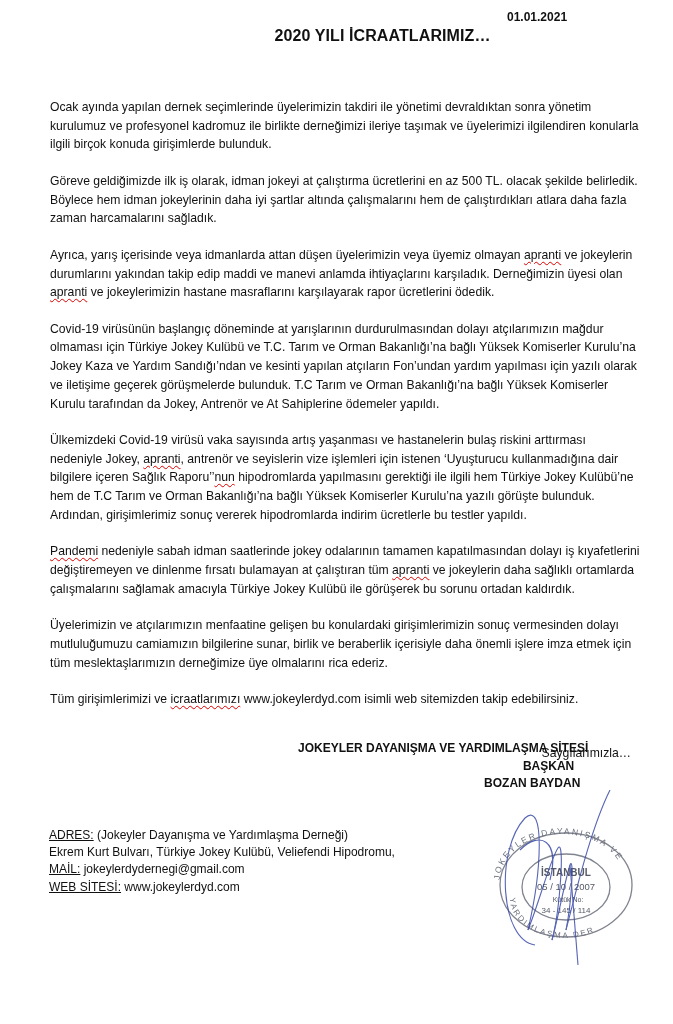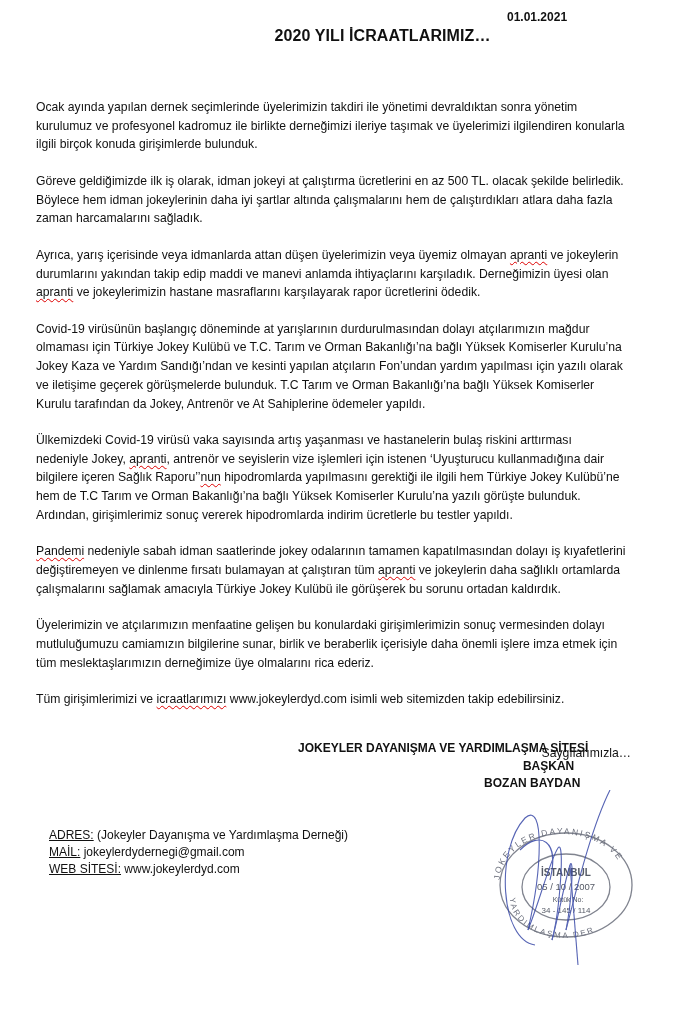--- a/index.html
+++ b/index.html
@@ -2,21 +2,21 @@
 <html><head>
 <meta charset="utf-8">
 <style>
   html, body { margin: 0; padding: 0; background: #ffffff; }
   body { width: 673px; height: 1024px; position: relative; overflow: hidden;
          font-family: "Liberation Sans", sans-serif; color: #111; }
   .page { position: absolute; left: 0; top: 0; width: 673px; height: 1024px; }
   .date { position: absolute; left: 507px; top: 10px; font-size: 12px; font-weight: bold; }
   .title { position: absolute; left: 0; width: 669px; top: 27px; text-align: center;
            font-size: 16px; font-weight: bold; letter-spacing: 0.1px; padding-left: 48px; }
-  .body-text { position: absolute; left: 36px; top: 98px; width: 590px;
+  .body-text { position: absolute; left: 50px; top: 98px; width: 590px;
                font-size: 12.2px; line-height: 18.7px; }
   .body-text p { margin: 0 0 17.8px 0; }
   .sq { text-decoration: underline wavy #d00; text-decoration-thickness: 1px;
         text-underline-offset: 2px; text-align: center; }
   .regards { position: absolute; left: 0; width: 631px; top: 709px; text-align: right;
              font-size: 12.2px; margin-top: 37px; }
   .sig { position: absolute; left: 298px; top: 740px; font-size: 12px; font-weight: bold; line-height: 17.5px; }
   .sig .r { text-align: right; padding-right: 14px; }
   .sig .r2 { text-align: right; padding-right: 8px; }
   .contact { position: absolute; left: 49px; top: 827px; font-size: 12px; line-height: 17.2px; }
@@ -44,20 +44,21 @@
   <div class="regards">Saygılarımızla…</div>
 
   <div class="sig">
     <div>JOKEYLER DAYANIŞMA VE YARDIMLAŞMA SİTESİ</div>
     <div class="r">BAŞKAN</div>
     <div class="r2">BOZAN BAYDAN</div>
   </div>
 
   <div class="contact">
     <div><span class="lbl">ADRES:</span><span> (Jokeyler Dayanışma ve Yardımlaşma Derneği)</span></div>
+    <div>Ekrem Kurt Bulvarı, Türkiye Jokey Kulübü, Veliefendi Hipodromu,</div>
     <div><span class="lbl">MAİL:</span><span> jokeylerdydernegi@gmail.com</span></div>
     <div><span class="lbl">WEB SİTESİ:</span><span> www.jokeylerdyd.com</span></div>
   </div>
 
   <svg class="stamp" viewBox="0 0 180 175">
     <defs>
       <path id="ringPath" d="M 30 90 A 62 46 0 1 1 154 90" fill="none"></path>
       <path id="ringPathB" d="M 40 108 A 55 40 0 0 0 150 108" fill="none"></path>
     </defs>
     <g fill="none" stroke="#6b6f7c" stroke-width="1.3" opacity="0.85">

